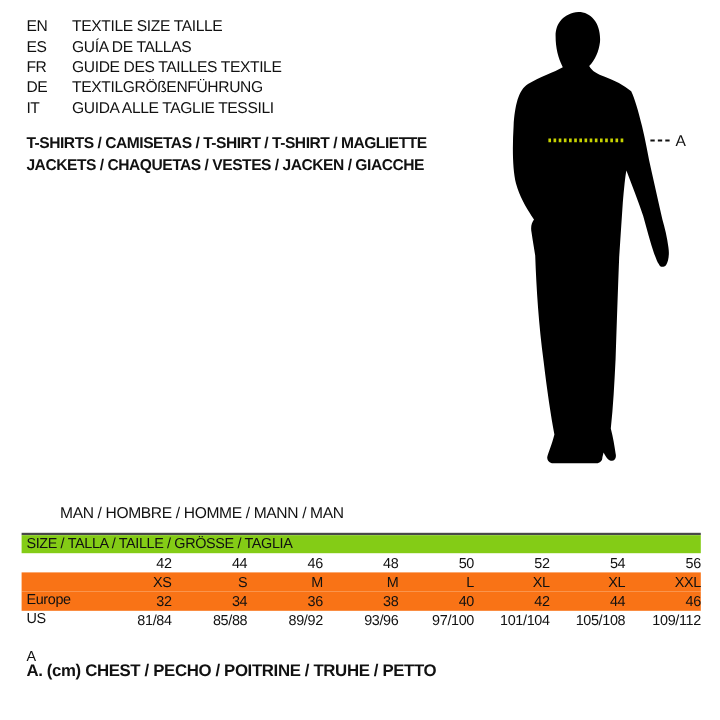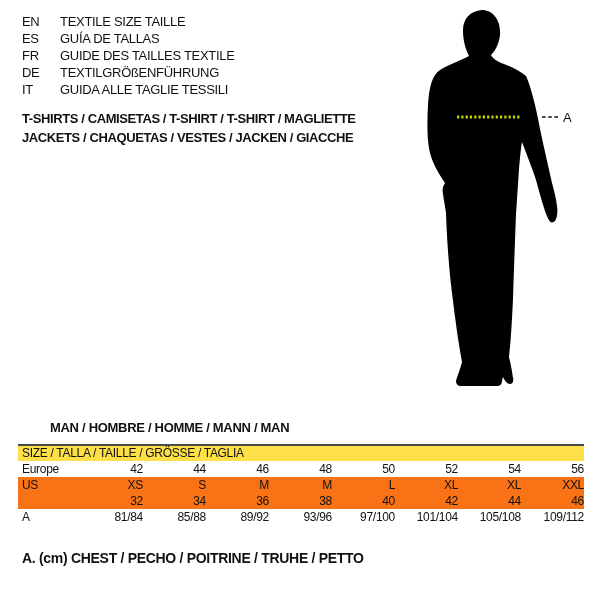--- a/index.html
+++ b/index.html
@@ -7,26 +7,26 @@
     width:600px;height:600px;position:relative;background:#ffffff;
     font-family:"Liberation Sans", sans-serif;color:#111;
     letter-spacing:-0.3px;overflow:hidden;
   }
   .lang-block{position:absolute;left:22px;top:13px;}
   .lang-row{display:flex;height:17px;line-height:17px;font-weight:normal;font-size:13px;}
   .lang-code{width:38px;flex:0 0 38px;}
   .cat-block{position:absolute;left:22px;top:109px;font-weight:bold;font-size:13px;}
   .cat-line{height:19px;line-height:19px;letter-spacing:-0.4px;}
   .figure-wrap{position:absolute;left:410px;top:0;width:190px;height:400px;}
-  .section-title{position:absolute;left:22px;top:420px;margin:0;font-size:13px;font-weight:bold;line-height:16px;padding-left:28px;}
+  .section-title{position:absolute;left:22px;top:420px;margin:0;font-size:13px;font-weight:normal;line-height:16px;padding-left:28px;}
   .size-table{position:absolute;left:18px;top:444px;width:566px;border-top:2px solid #484848;font-size:12px;}
-  .t-header{background:#fde047;height:15px;line-height:15px;padding-left:4px;}
+  .t-header{background:#84cc16;height:15px;line-height:15px;padding-left:4px;}
   .t-row{display:flex;height:16px;line-height:16px;}
   .t-row.alt{background:#f97316;}
-  .t-label{width:58px;flex:0 0 58px;padding-left:4px;}
+  .t-label{width:58px;flex:0 0 58px;padding-left:4px;margin-top:30px;}
   .t-cell{flex:1 1 0;text-align:right;}
   .footnote{position:absolute;left:22px;top:551px;margin:0;font-size:14px;font-weight:bold;line-height:15px;}
 </style>
 </head>
 <body>
 
 <div class="lang-block">
   <div class="lang-row">
     <span class="lang-code">EN</span>
     <span class="lang-label">TEXTILE SIZE TAILLE</span>

